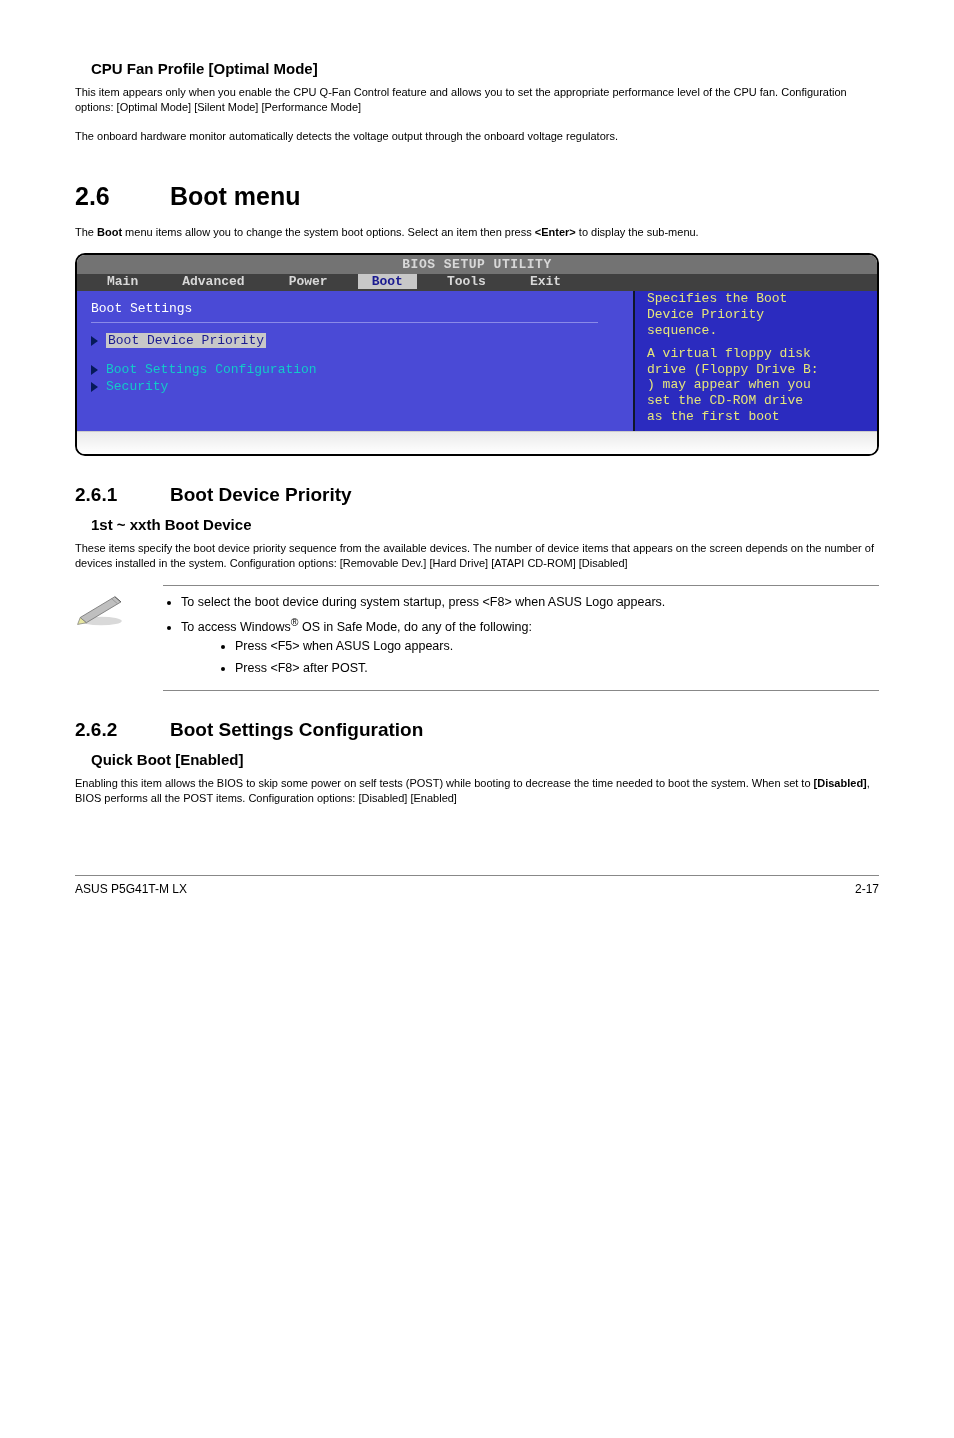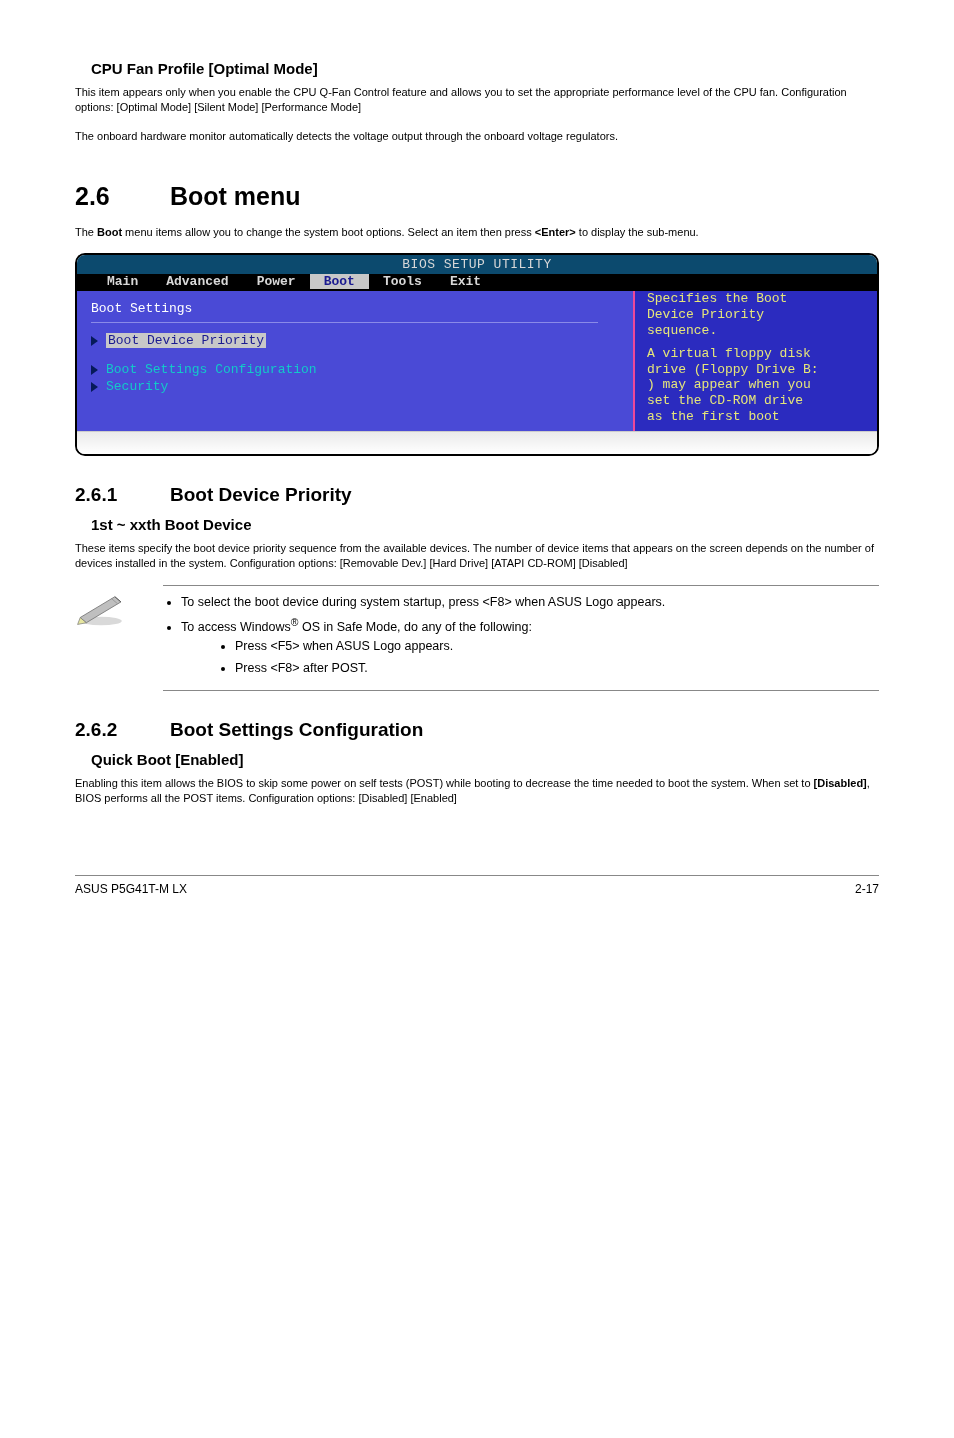--- a/index.html
+++ b/index.html
@@ -46,52 +46,52 @@
   .bios-panel {
     border: 2px solid #000;
     border-radius: 10px;
     overflow: hidden;
     margin: 14px 0 0 0;
     position: relative;
     font-family: "Courier New", monospace;
     font-size: 13px;
   }
   .bios-titlebar {
-    background: #0c4a6e;
+    background: #737373;
     color: #d8d8d8;
     text-align: center;
-    font-weight: normal;
+    font-weight: bold;
     padding: 2px 0 2px 0;
     letter-spacing: 0.5px;
   }
   .bios-tabs {
-    background: #000000;
+    background: #404040;
     color: #d8d8d8;
     display: flex;
-    gap: 0;
+    gap: 16px;
     padding: 0 16px 2px 16px;
     font-weight: bold;
   }
   .bios-tab {
     padding: 0 14px;
   }
   .bios-tab.active {
     background: #c8c8c8;
     color: #1a1a90;
   }
   .bios-body {
     display: flex;
     min-height: 140px;
   }
   .bios-left {
     flex: 1;
     background: #4a4ad6;
     color: #dddddd;
     padding: 10px 14px 14px 14px;
-    border-right: 2px solid #ec4899;
+    border-right: 2px solid #0f172a;
   }
   .bios-left .bs-heading {
     color: #ffffff;
     font-weight: normal;
     margin-bottom: 6px;
   }
   .bios-left .rule {
     border-top: 1px solid #8a8ae8;
     margin: 4px 0 10px 0;
     width: 96%;

